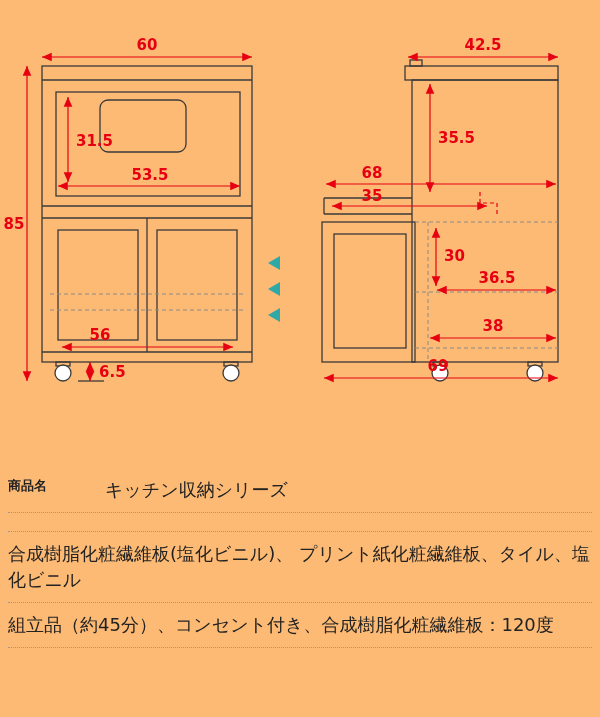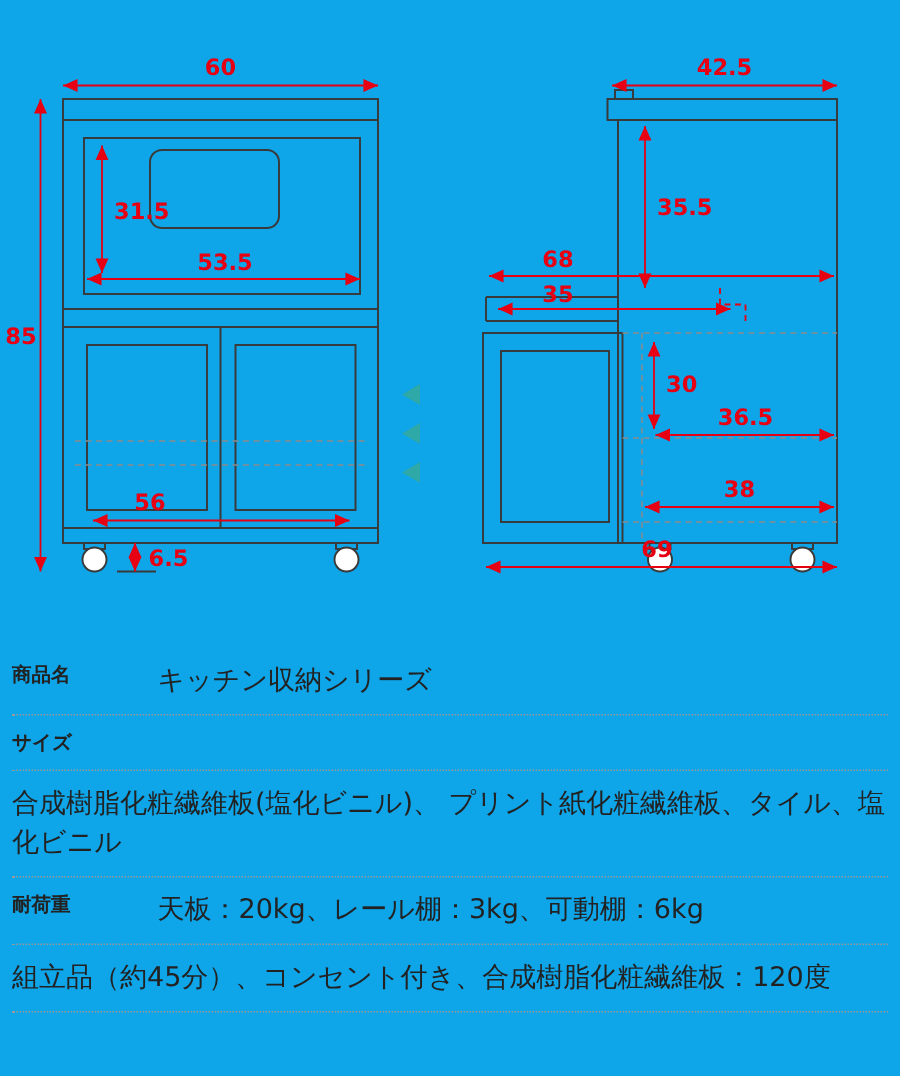--- a/index.html
+++ b/index.html
@@ -2,36 +2,36 @@
 <html><head>
 <meta charset="utf-8">
 <style>
   * { margin:0; padding:0; box-sizing:border-box; }
   html,body { background:#fff; }
   body {
     width:600px; height:717px;
     font-family:"DejaVu Sans","Liberation Sans",sans-serif;
     color:#222;
   }
-  .page { position:relative; width:600px; height:717px; background:#0ea5e9; overflow:hidden; }
+  .page { position:relative; width:600px; height:717px; background:#fdba74; overflow:hidden; }
 
   svg.diagram { position:absolute; top:0; left:0; display:block; }
 
   .ln   { stroke:#3a3a3a; stroke-width:1.3; fill:none; }
   .lnf  { stroke:#3a3a3a; stroke-width:1.3; fill:#fff; }
   .dash { stroke:#8a8a8a; stroke-width:1;   fill:none; stroke-dasharray:4 3; }
   .rdash{ stroke:#e60012; stroke-width:1.2; fill:none; stroke-dasharray:4 3; }
   .dim-line {
     stroke:#e60012; stroke-width:1.2; fill:none;
     marker-start:url(#ah); marker-end:url(#ah);
   }
   text.dim { fill:#e60012; font-size:15px; font-weight:bold; }
   .mark { fill:#2fa8a8; }
 
-  .spec { position:absolute; left:8px; top:432px; width:584px; }
+  .spec { position:absolute; left:8px; top:468px; width:584px; }
   .spec-row { display:flex; align-items:flex-start; border-bottom:1px dotted #999; padding:9px 0; }
   .spec-label { flex:0 0 97px; width:97px; font-weight:bold; font-size:13px; }
   .spec-value { font-size:18px; line-height:1.45; }
 </style>
 </head>
 <body>
 
 <div class="page">
 
   <svg class="diagram" width="600" height="445" viewBox="0 0 600 445">
@@ -137,27 +137,22 @@
       <text class="dim" x="438" y="371" text-anchor="middle">69</text>
     </g>
   </svg>
 
   <div class="spec">
     <div class="spec-row">
       <div class="spec-label">商品名</div>
       <div class="spec-value">キッチン収納シリーズ</div>
     </div>
     <div class="spec-row">
-      <div class="spec-label">サイズ</div>
     </div>
     <div class="spec-row">
       <div class="spec-value">合成樹脂化粧繊維板(塩化ビニル)、 プリント紙化粧繊維板、タイル、塩化ビニル</div>
-    </div>
-    <div class="spec-row">
-      <div class="spec-label">耐荷重</div>
-      <div class="spec-value">天板：20kg、レール棚：3kg、可動棚：6kg</div>
     </div>
     <div class="spec-row">
       <div class="spec-value">組立品（約45分）、コンセント付き、合成樹脂化粧繊維板：120度</div>
     </div>
   </div>
 
 </div>
 
 </body></html>

